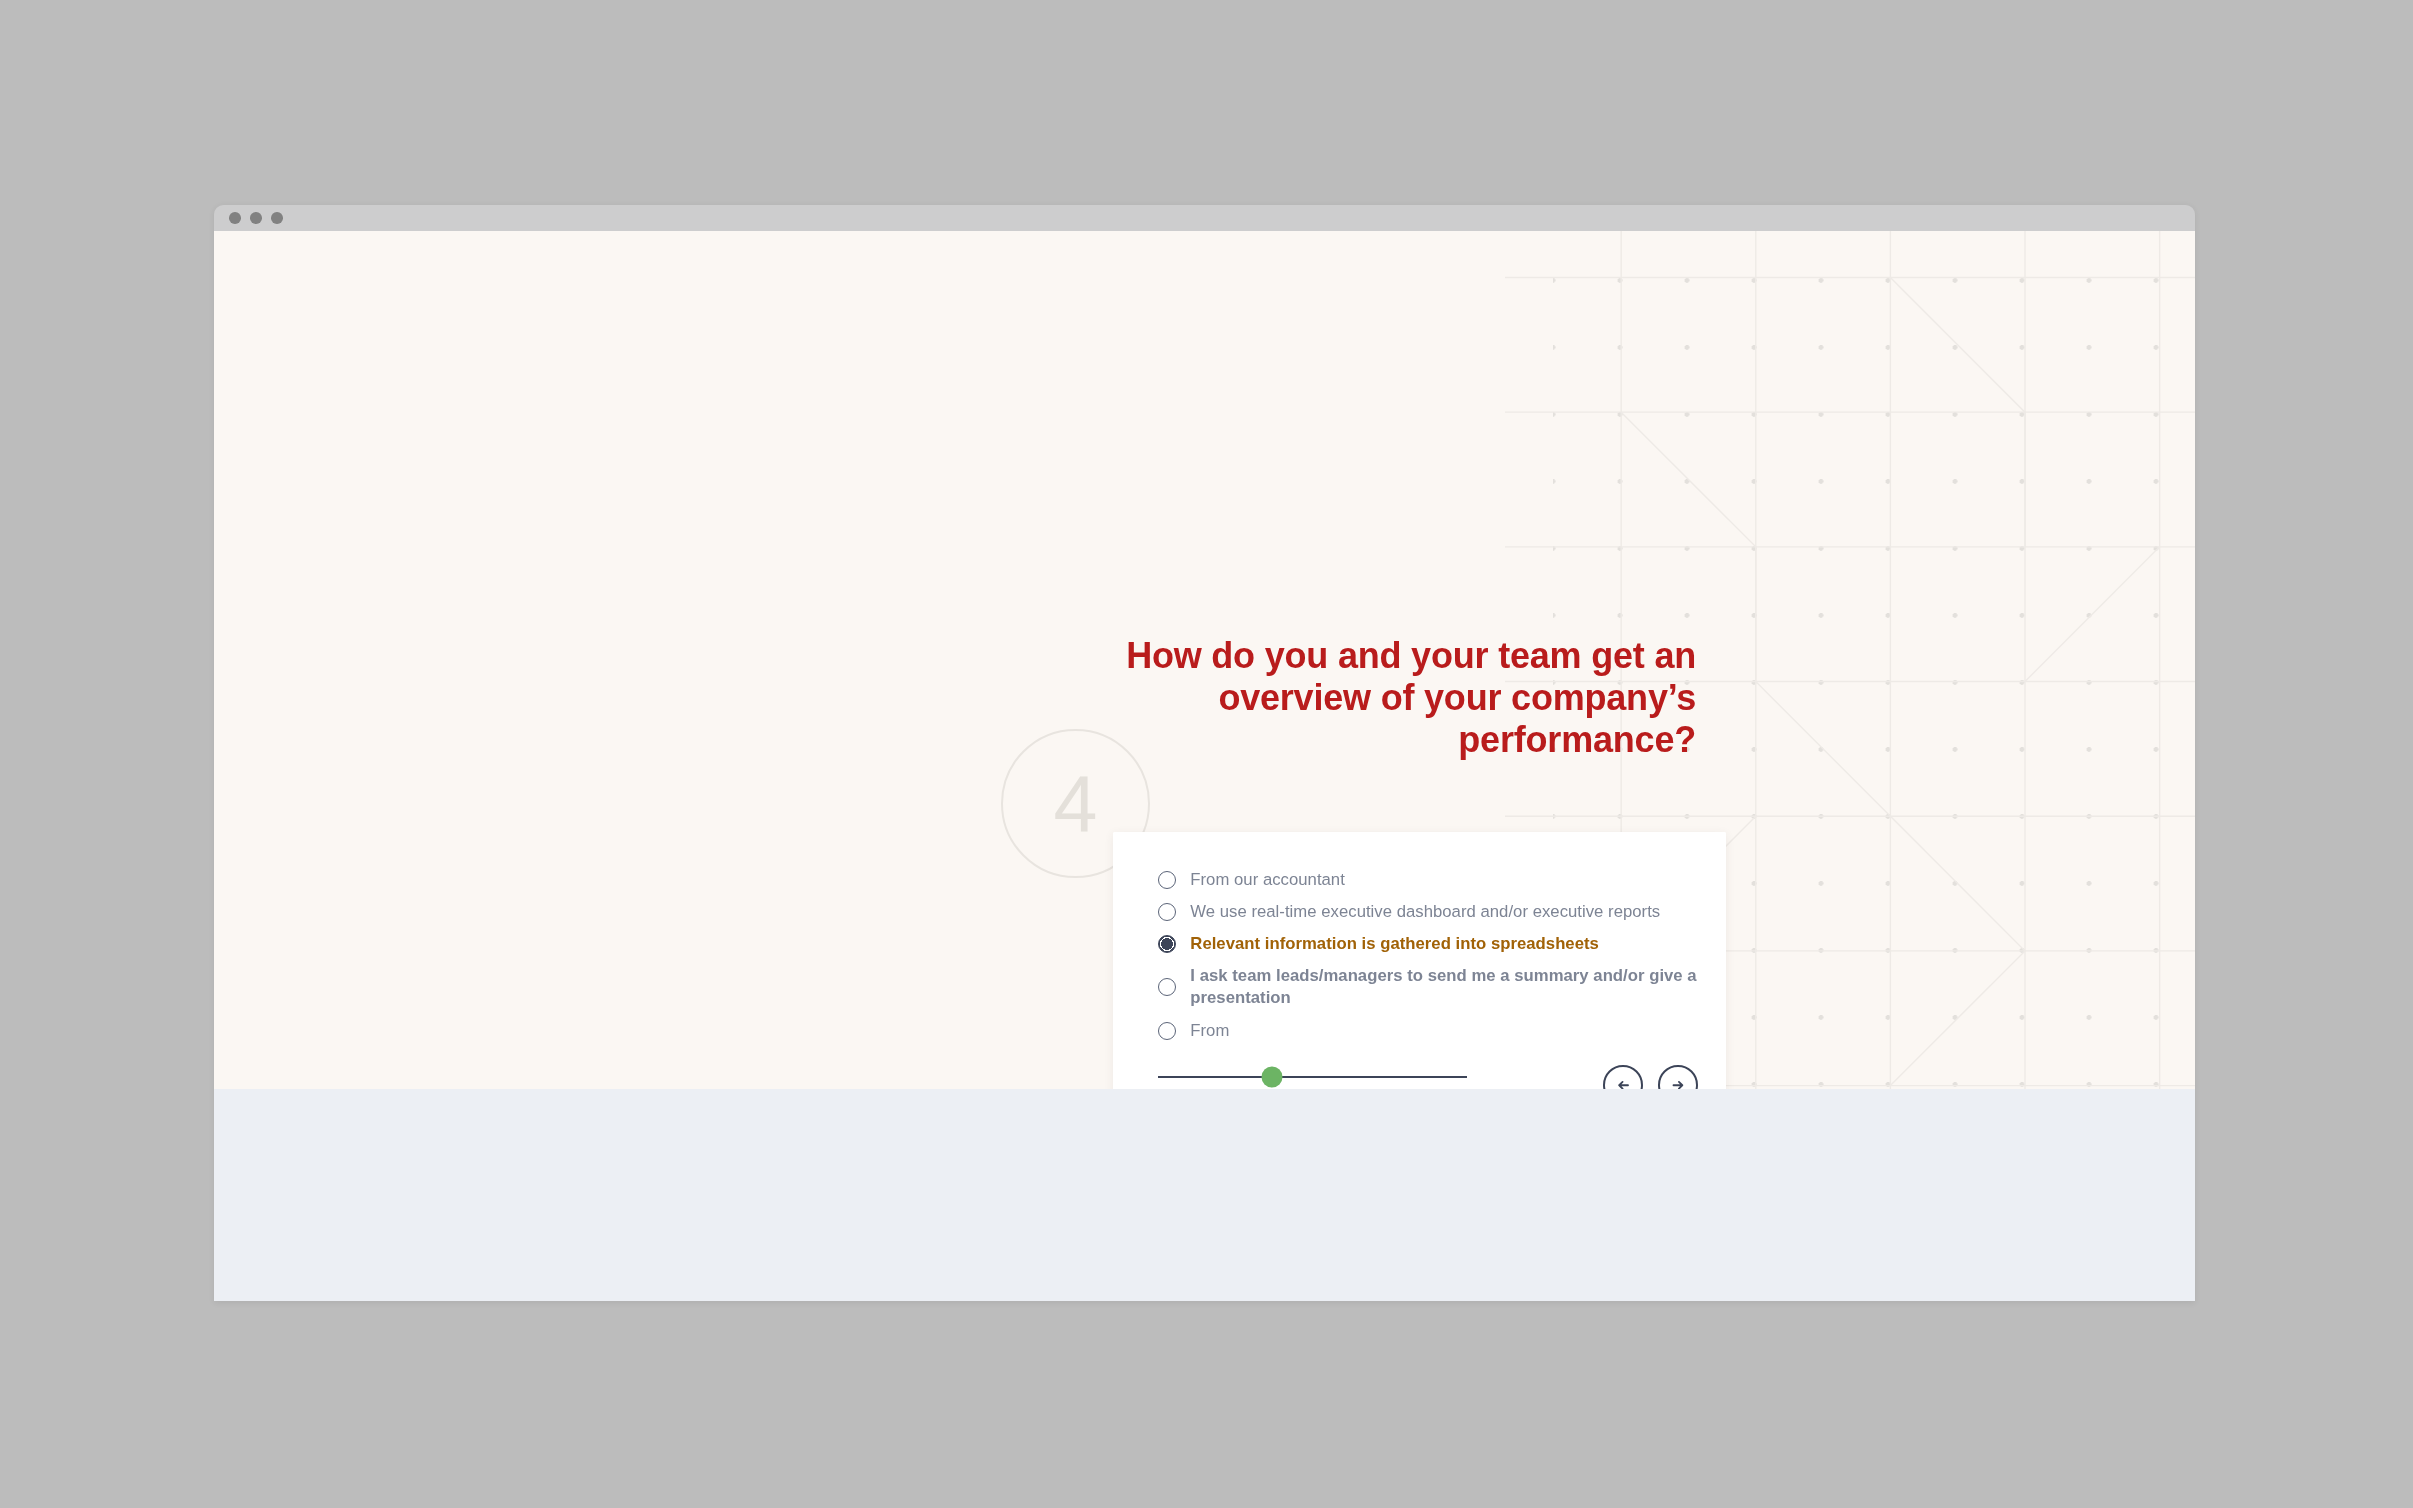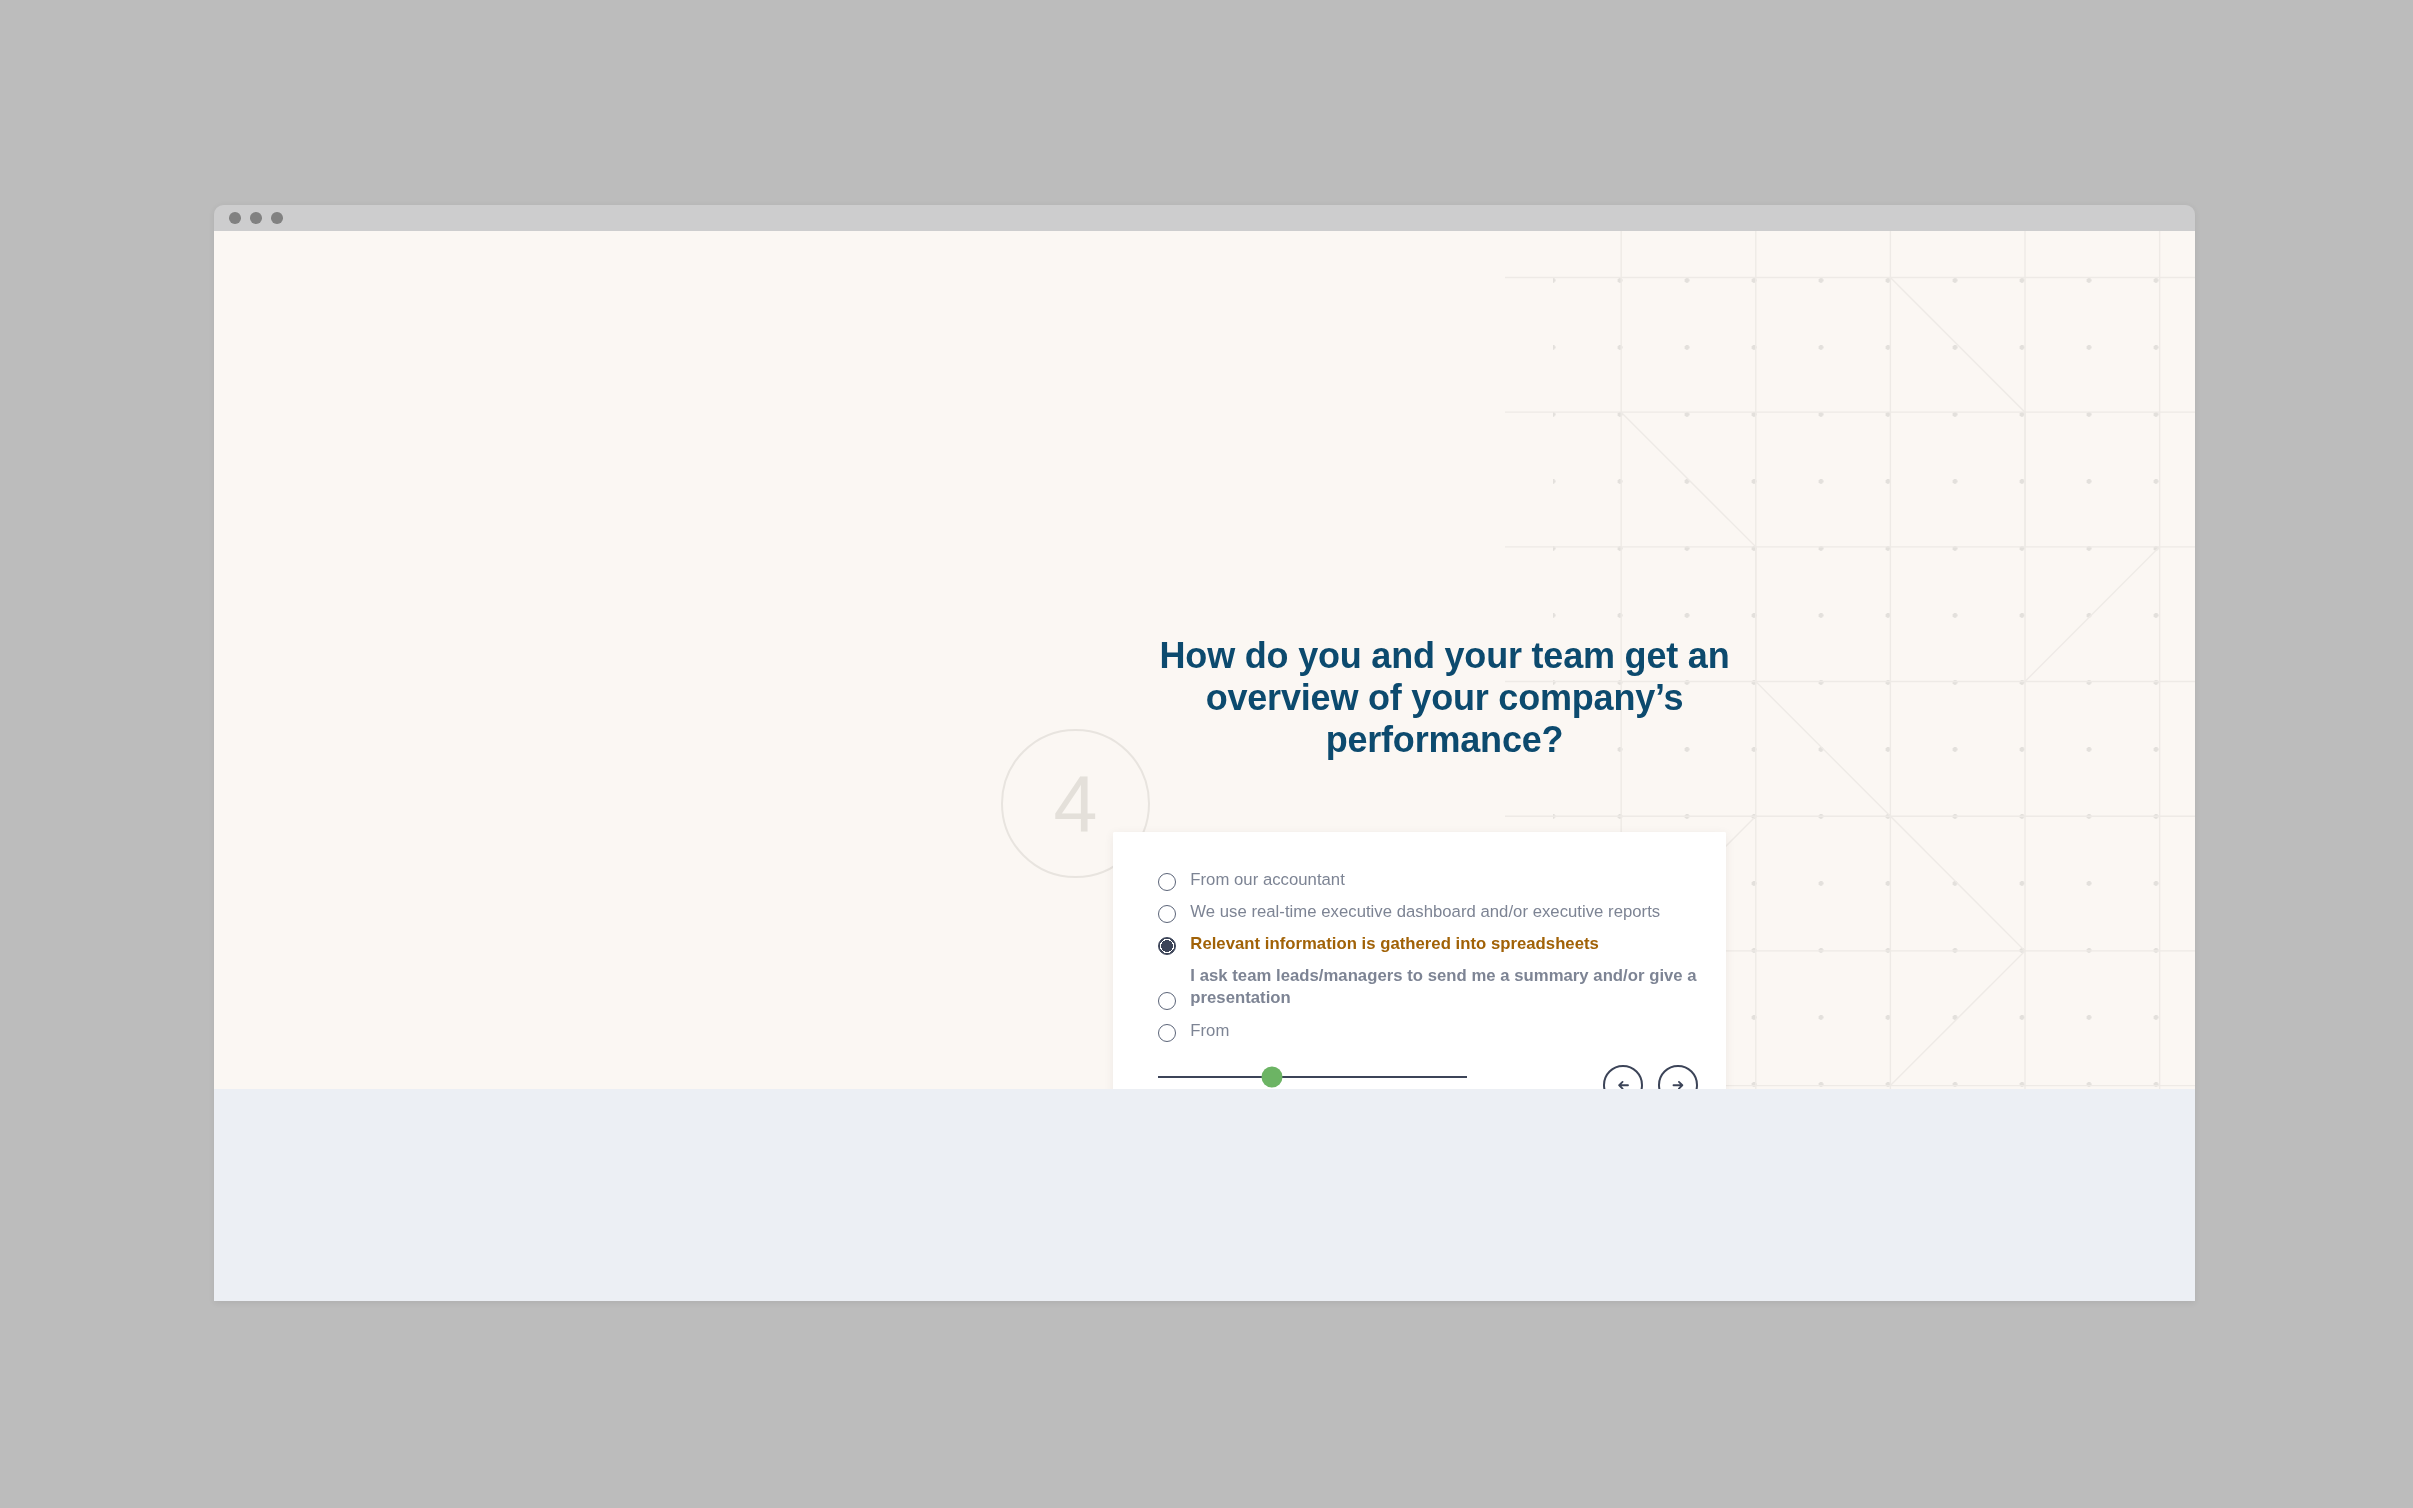--- a/index.html
+++ b/index.html
@@ -109,28 +109,28 @@
     justify-content: center;
     font-size: 79px;
     font-weight: 400;
     color: #e4e0da;
     letter-spacing: 0;
   }
 
   
   .heading {
     position: absolute;
-    left: 930px;
+    left: 881px;
     top: 380px;
     width: 601px;
-    text-align: center;
+    text-align: right;
     font-size: 36px;
     line-height: 1.16;
     font-weight: bold;
-    color: #0c4a6e;
+    color: #b91c1c;
     letter-spacing: -0.2px;
   }
 
   
   .card {
     position: absolute;
     left: 899px;
     top: 601px;
     width: 613px;
     height: 327px;
@@ -141,21 +141,21 @@
   }
 
   .options {
     position: absolute;
     left: 45px;
     top: 36px;
     width: 540px;
   }
   .option {
     display: flex;
-    align-items: flex-end;
+    align-items: center;
     margin-bottom: 9px;
     cursor: pointer;
   }
   .option.wrapped { margin-bottom: 9.6px; font-weight: bold; }
   .radio {
     flex: 0 0 auto;
     width: 18px;
     height: 18px;
     border: 1.8px solid #5b6478;
     border-radius: 50%;

